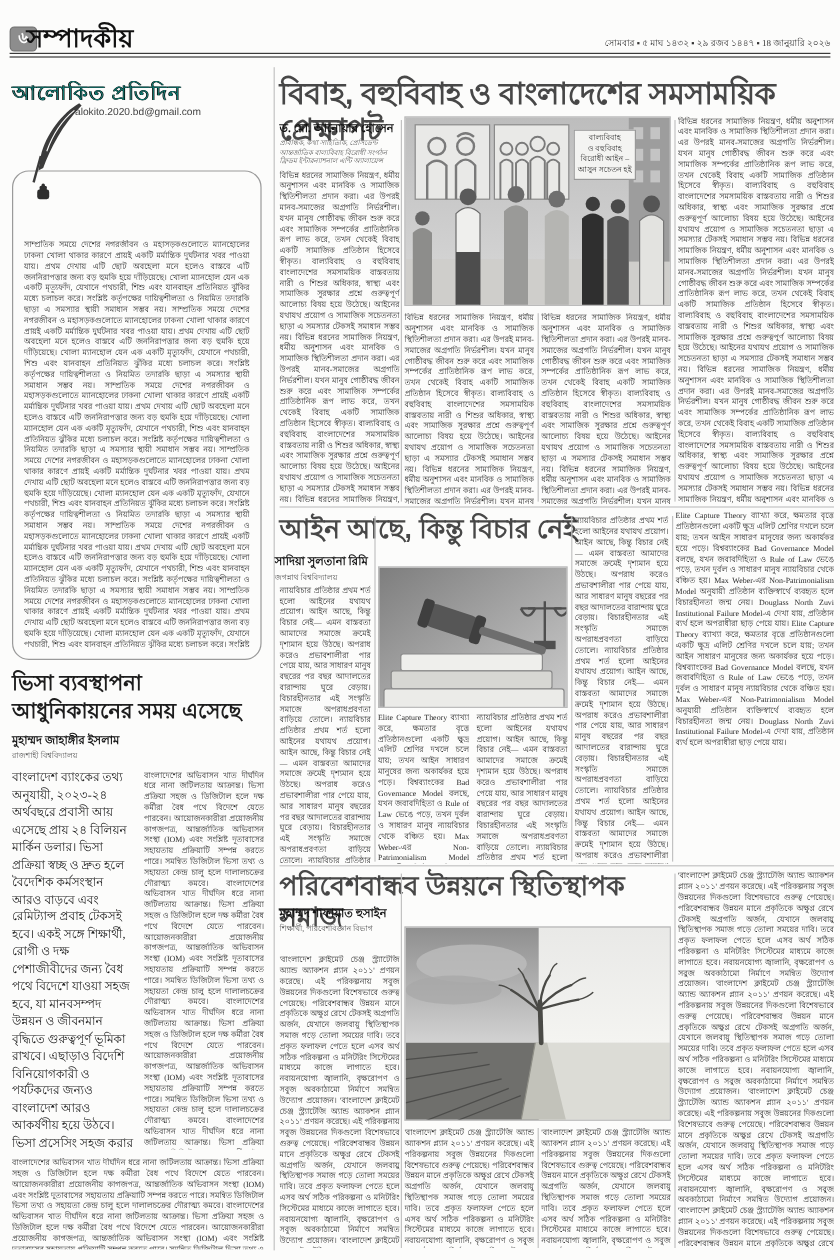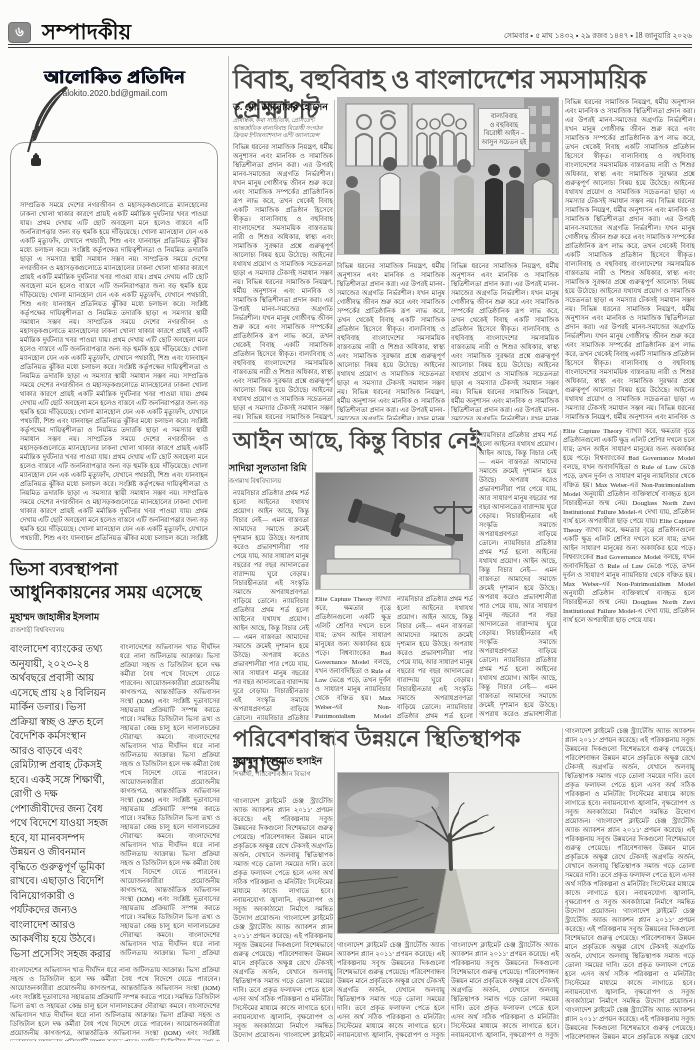--- a/index.html
+++ b/index.html
@@ -11,31 +11,31 @@
   }
   .abs { position:absolute; }
 
   
   .pagenum-box {
     left:8px; top:22px; width:23px; height:21px; background:#8d8d8d;
     border-radius:4px; color:#fff; font-weight:bold; font-size:13px;
     display:flex; align-items:center; justify-content:center;
     border:1px solid #6f6f6f;
   }
-  .section-title { left:42px; top:16px; font-size:21px; font-weight:bold; color:#111;
+  .section-title { left:22px; top:16px; font-size:21px; font-weight:bold; color:#111;
     font-family:"Liberation Sans","DejaVu Sans",sans-serif; letter-spacing:0.2px; }
   .dateline { right:8px; top:30px; font-size:7.5px; color:#333; }
   .header-rule { left:8px; top:44px; width:684px; height:4px;
     border-top:1.5px solid #3a3a3a; border-bottom:0.8px solid #3a3a3a; }
 
   
   .v-rule { width:1px; background:#c2c2c2; }
   .h-rule { height:1px; background:#c2c2c2; }
-  .masthead-logo { left:10px; top:64px; width:210px; text-align:center;
-    font-size:17px; font-weight:bold; color:#0f172a;
+  .masthead-logo { left:10px; top:64px; width:210px; 
+    font-size:17px; font-weight:normal; color:#0f766e;
     text-shadow:0.6px 0 #000, -0.6px 0 #000; letter-spacing:1px; }
   .masthead-email { left:10px; top:88px; width:210px; text-align:center;
     font-size:8.5px; color:#444; font-family:"Liberation Sans",sans-serif; }
 
   .editorial-box { left:10px; top:142px; width:208px; height:408px;
     border:1px solid #9a9a9a; border-radius:14px; background:#fcfcfb; }
   .quill { left:22px; top:84px; }
   .inkwell { left:28px; top:152px; }
   .editorial-title { left:52px; top:148px; width:160px; font-size:16.5px; line-height:21px;
     font-weight:bold; color:#1c1c1c; }

